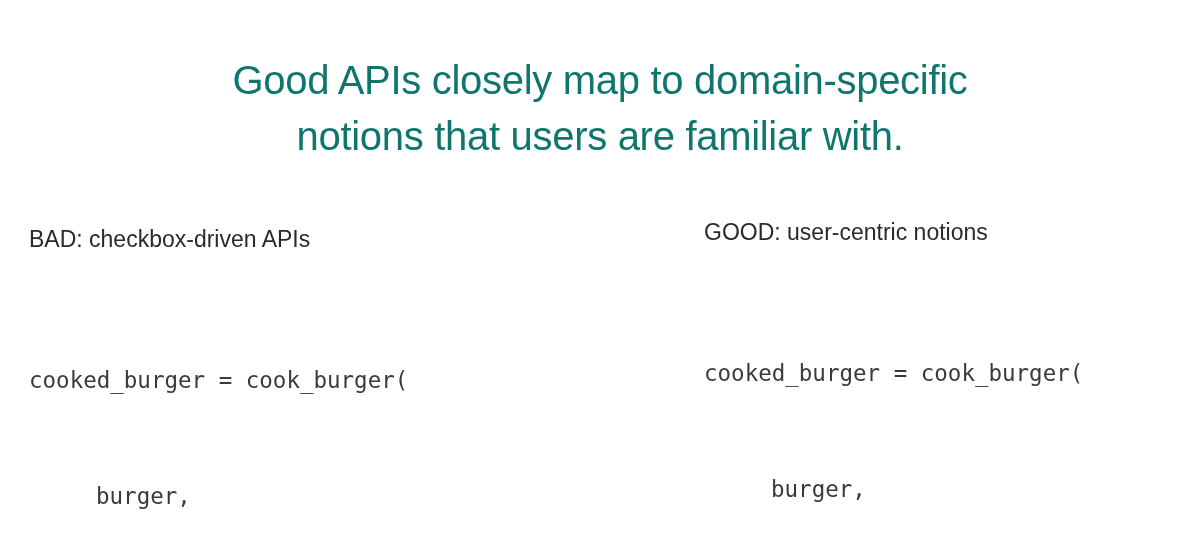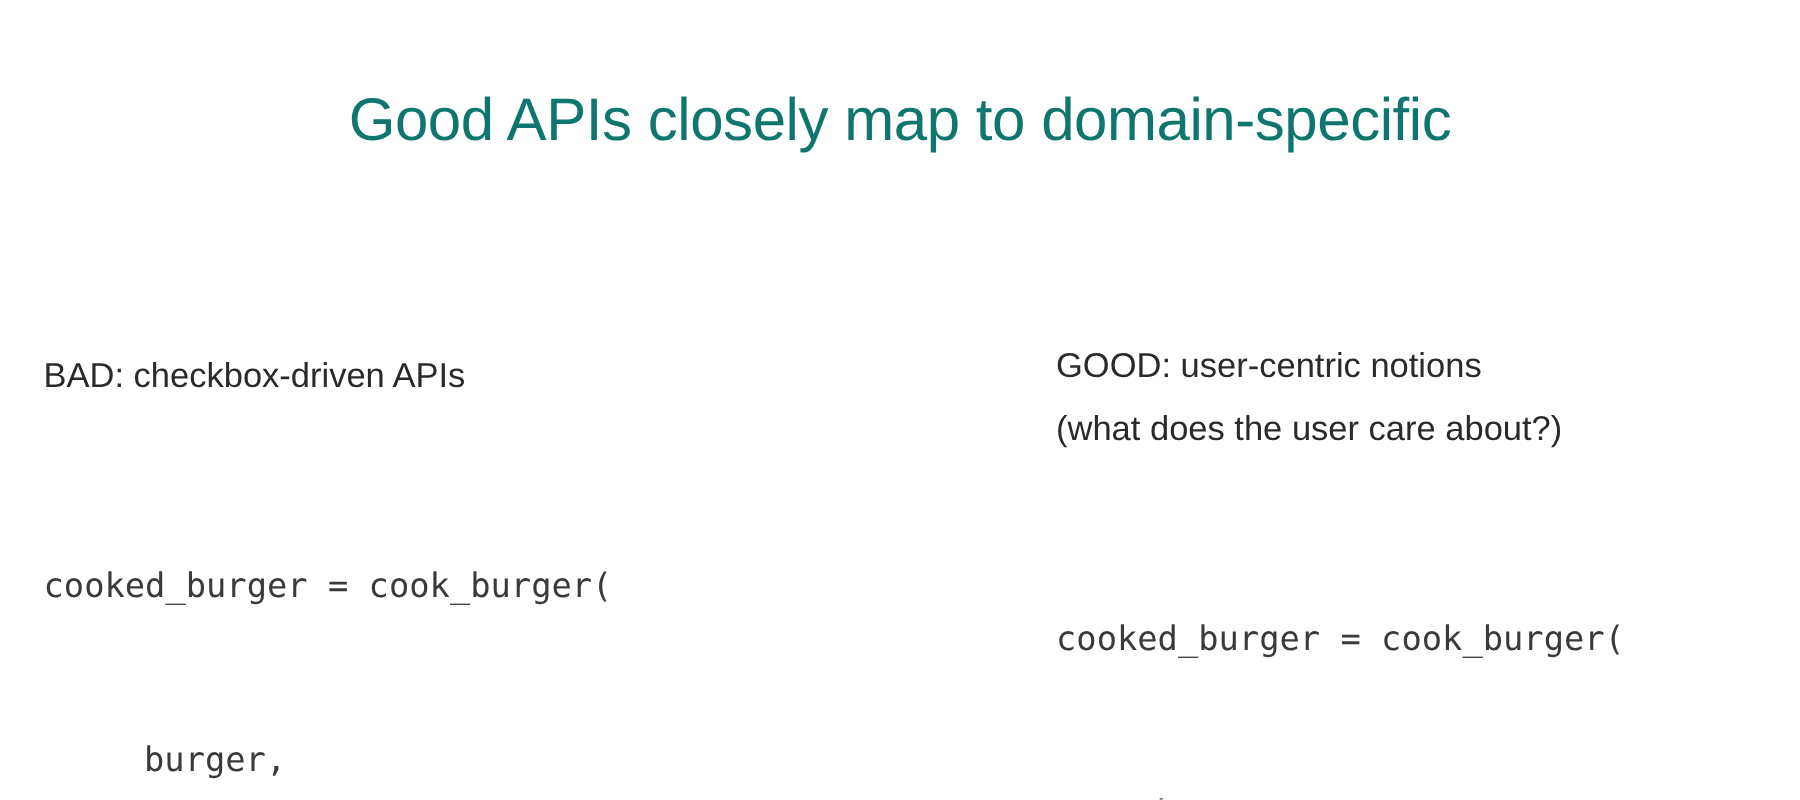--- a/index.html
+++ b/index.html
@@ -38,59 +38,59 @@
     }
     .panel-bad { left: 29px; top: 224px; }
     .panel-good { left: 704px; top: 217px; }
     .heading {
       font-family: "Liberation Sans", sans-serif;
       font-size: 23px;
       line-height: 31px;
       color: #2a2a2a;
       white-space: nowrap;
     }
-    .heading .line { display: block; margin-top: 11px; }
+    .heading .line { display: block; }
     .code {
       margin: 0;
       margin-top: 29px;
       font-family: "DejaVu Sans Mono", monospace;
       font-size: 22.5px;
       line-height: 38.5px;
       color: #3a3a3a;
       white-space: pre;
     }
     .code .line { display: block; }
     .code .indent { padding-left: 67px; }
   </style>
 </head>
 <body>
 
 <div class="slide">
 
   <div class="title">
     <span class="line">Good APIs closely map to domain-specific</span>
+    <span class="line">notions that users are familiar with.</span>
   </div>
 
   <div class="panel panel-bad">
     <div class="heading">
       <span class="line">BAD: checkbox-driven APIs</span>
     </div>
     <div class="code">
       <span class="line">cooked_burger = cook_burger(</span>
       <span class="line indent">burger,</span>
       
       
       
     </div>
   </div>
 
   <div class="panel panel-good">
     <div class="heading">
       <span class="line">GOOD: user-centric notions</span>
-      <span class="line">(what does the user care about?)</span>
     </div>
     <div class="code">
       <span class="line">cooked_burger = cook_burger(</span>
       <span class="line indent">burger,</span>
       
     </div>
   </div>
 
 </div>
 

